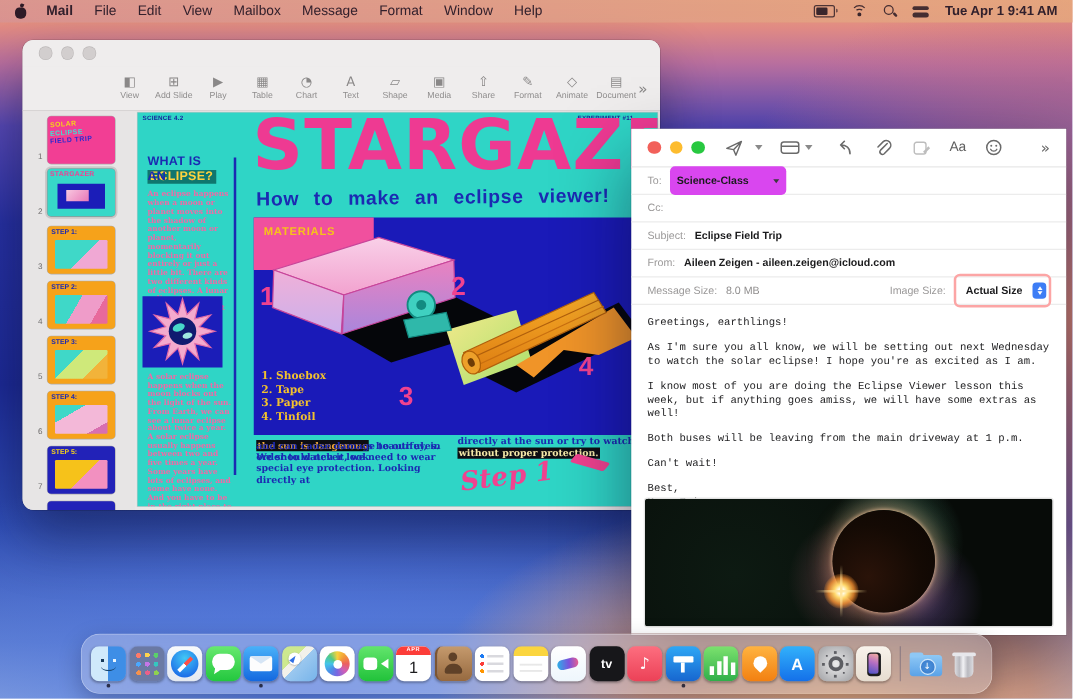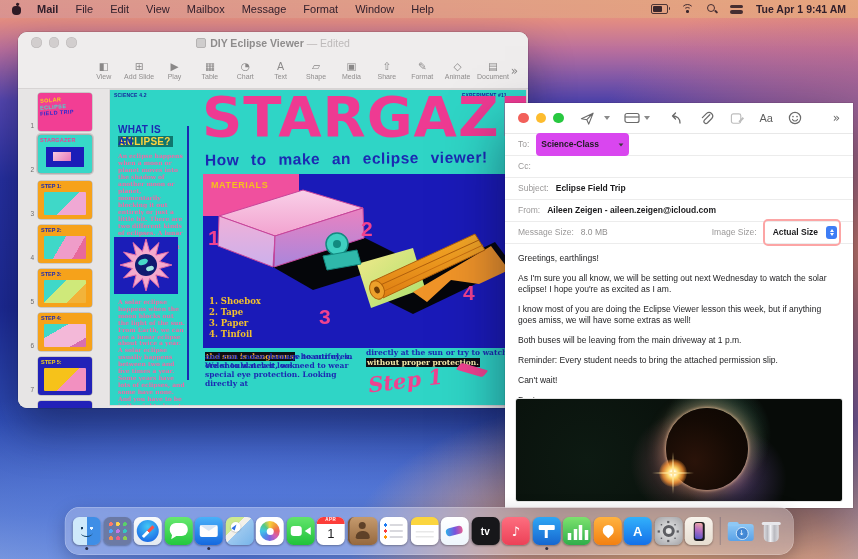--- a/index.html
+++ b/index.html
@@ -119,21 +119,21 @@
   .m-token{background:#d946ef;border-radius:4px;padding:1px 5px;font-weight:600;color:#1b1b1d;display:inline-flex;align-items:center;gap:19px;}
   .m-token .chev{border-top-color:#3a3a3c;transform:scale(.8);}
   .m-val{color:#1b1b1d;font-weight:600;}
   .m-val-n{color:#8f8d8d;}
   .m-imgsize{margin-left:auto;display:flex;align-items:center;gap:6px;}
   .m-select{border:2px solid #fca5a5;border-radius:5px;display:flex;align-items:center;padding:1px 2px 1px 8px;gap:8px;}
   .m-select .txt{font-weight:600;font-size:8.5px;color:#1b1b1d;}
   .stepper{width:11px;height:13px;background:#3d7df5;border-radius:3px;display:flex;flex-direction:column;align-items:center;justify-content:center;gap:1.5px;}
   .stepper i{width:0;height:0;border-left:2.5px solid transparent;border-right:2.5px solid transparent;}
   .st-up{border-bottom:3px solid #fff;} .st-dn{border-top:3px solid #fff;}
-  .m-body{padding:9px 13px 0 13px;font-size:8.5px;line-height:11px;color:#1d1d1f;}
+  .m-body{padding:9px 13px 0 13px;font-size:8.5px;line-height:11px;color:#1d1d1f;font-family:Liberation Mono, monospace;}
   .m-body p{margin:0 0 9px 0;}
   .m-body p.tight{margin:0;}
   .m-attach{position:absolute;left:10px;right:10px;bottom:6px;height:102px;border-radius:3px;border:1px solid #e6e6e6;overflow:hidden;
     background:radial-gradient(circle at 22% 60%, #0d1a12 0%, #070b08 70%);}
   .m-attach *{position:absolute;}
   .ecl-g1{left:140px;top:-25px;width:120px;height:120px;border-radius:50%;background:radial-gradient(circle,rgba(120,232,190,.42) 0%,rgba(120,232,190,0) 65%);}
   .ecl-g2{left:165px;top:25px;width:110px;height:110px;border-radius:50%;background:radial-gradient(circle,rgba(162,112,232,.35) 0%,rgba(162,112,232,0) 65%);}
   .ecl-g3{left:110px;top:10px;width:110px;height:110px;border-radius:50%;background:radial-gradient(circle,rgba(242,130,162,.32) 0%,rgba(242,130,162,0) 65%);}
   .ecl-moon{left:150px;top:9px;width:82px;height:82px;border-radius:50%;
     background:radial-gradient(circle at 35% 65%, #2a1309 0%, #140a04 55%, #0b0603 100%);
@@ -255,21 +255,20 @@
       <span class="ccicon"></span>
       <span class="clock">Tue Apr 1  9:41 AM</span>
     </span>
   </div>
 
   <div class="kwin">
     <div class="k-titlebar">
       <span class="tl tl-gray"></span>
       <span class="tl tl-gray"></span>
       <span class="tl tl-gray"></span>
-      <span class="k-title"><span class="proxy"></span><span>DIY Eclipse Viewer</span> <span class="edited">— Edited</span></span>
     </div>
     <div class="k-toolbar">
       <span class="ktb">
           <span class="g">◧</span>
           <span class="l">View</span>
         </span>
       <span class="kt b ktb">
           <span class="g">⊞</span>
           <span class="l">Add Slide</span>
         </span>
@@ -543,21 +542,20 @@
               <i class="st-dn"></i>
             </span>
         </span>
       </span>
     </div>
     <div class="m-body">
       <p>Greetings, earthlings!</p>
       <p>As I'm sure you all know, we will be setting out next Wednesday to watch the solar eclipse! I hope you're as excited as I am.</p>
       <p>I know most of you are doing the Eclipse Viewer lesson this week, but if anything goes amiss, we will have some extras as well!</p>
       <p>Both buses will be leaving from the main driveway at 1 p.m.</p>
-      <p>Reminder: Every student needs to bring the attached permission slip.</p>
       <p>Can't wait!</p>
       <p class="tight">Best,</p>
       <p class="tight">Mrs. Zeigen</p>
     </div>
     <div class="m-attach">
       <span class="ecl-g1"></span>
       <span class="ecl-g2"></span>
       <span class="ecl-g3"></span>
       <span class="ecl-moon"></span>
       <span class="ecl-flare"></span>

